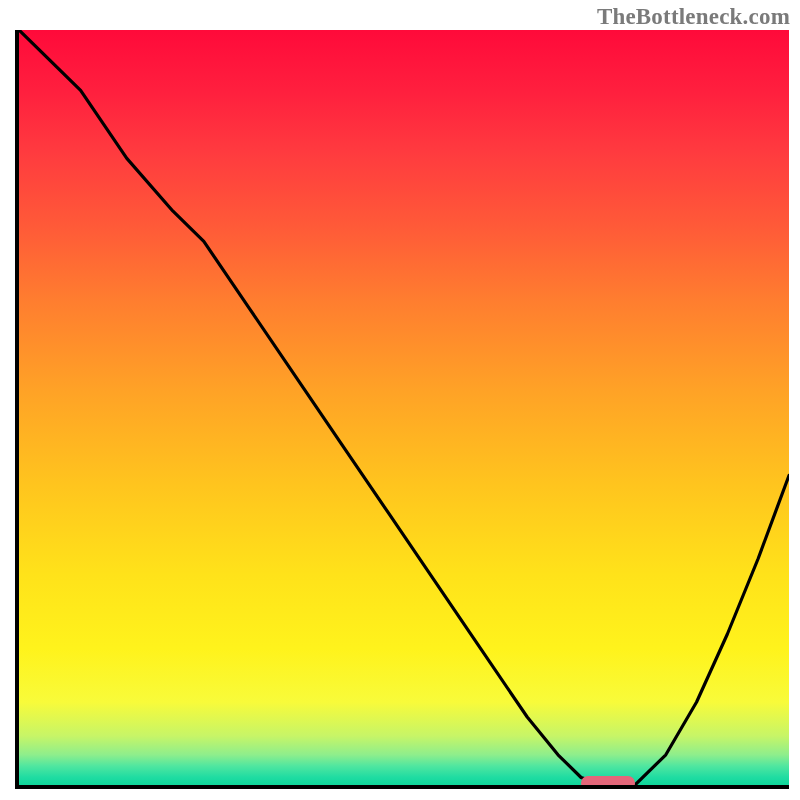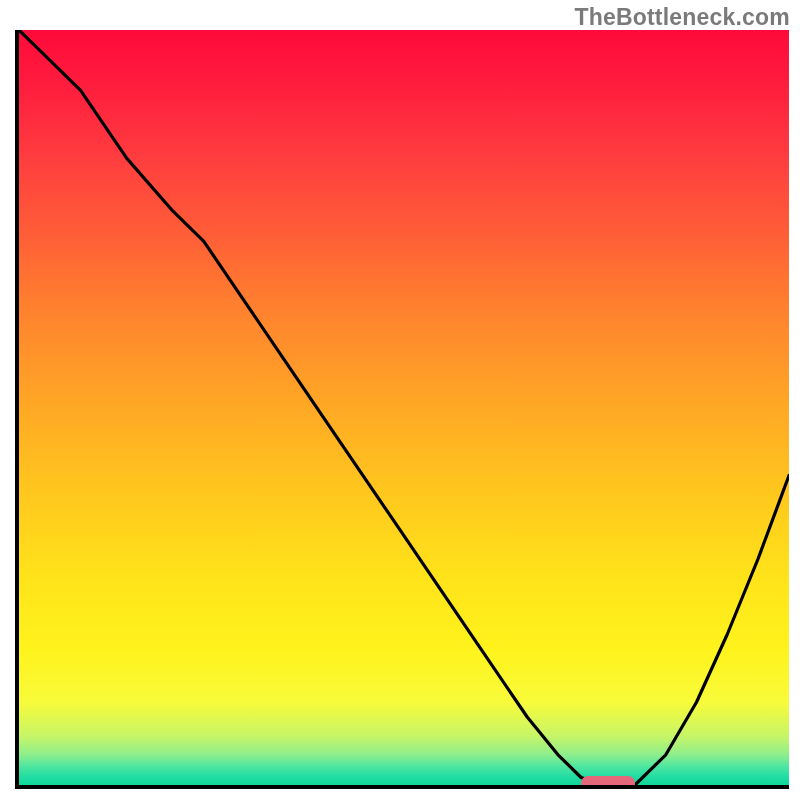--- a/index.html
+++ b/index.html
@@ -16,20 +16,21 @@
     height: 800px;
   }
   .watermark {
     position: absolute;
     top: 4px;
     right: 10px;
     font-size: 23px;
     font-weight: 600;
     color: #7a7a7a;
     letter-spacing: 0.2px;
+    font-family: Liberation Serif, serif;
   }
   .plot-area {
     position: absolute;
     left: 15px;
     top: 30px;
     width: 770px;
     height: 755px;
     border-left: 4px solid #000;
     border-bottom: 4px solid #000;
     overflow: hidden;

